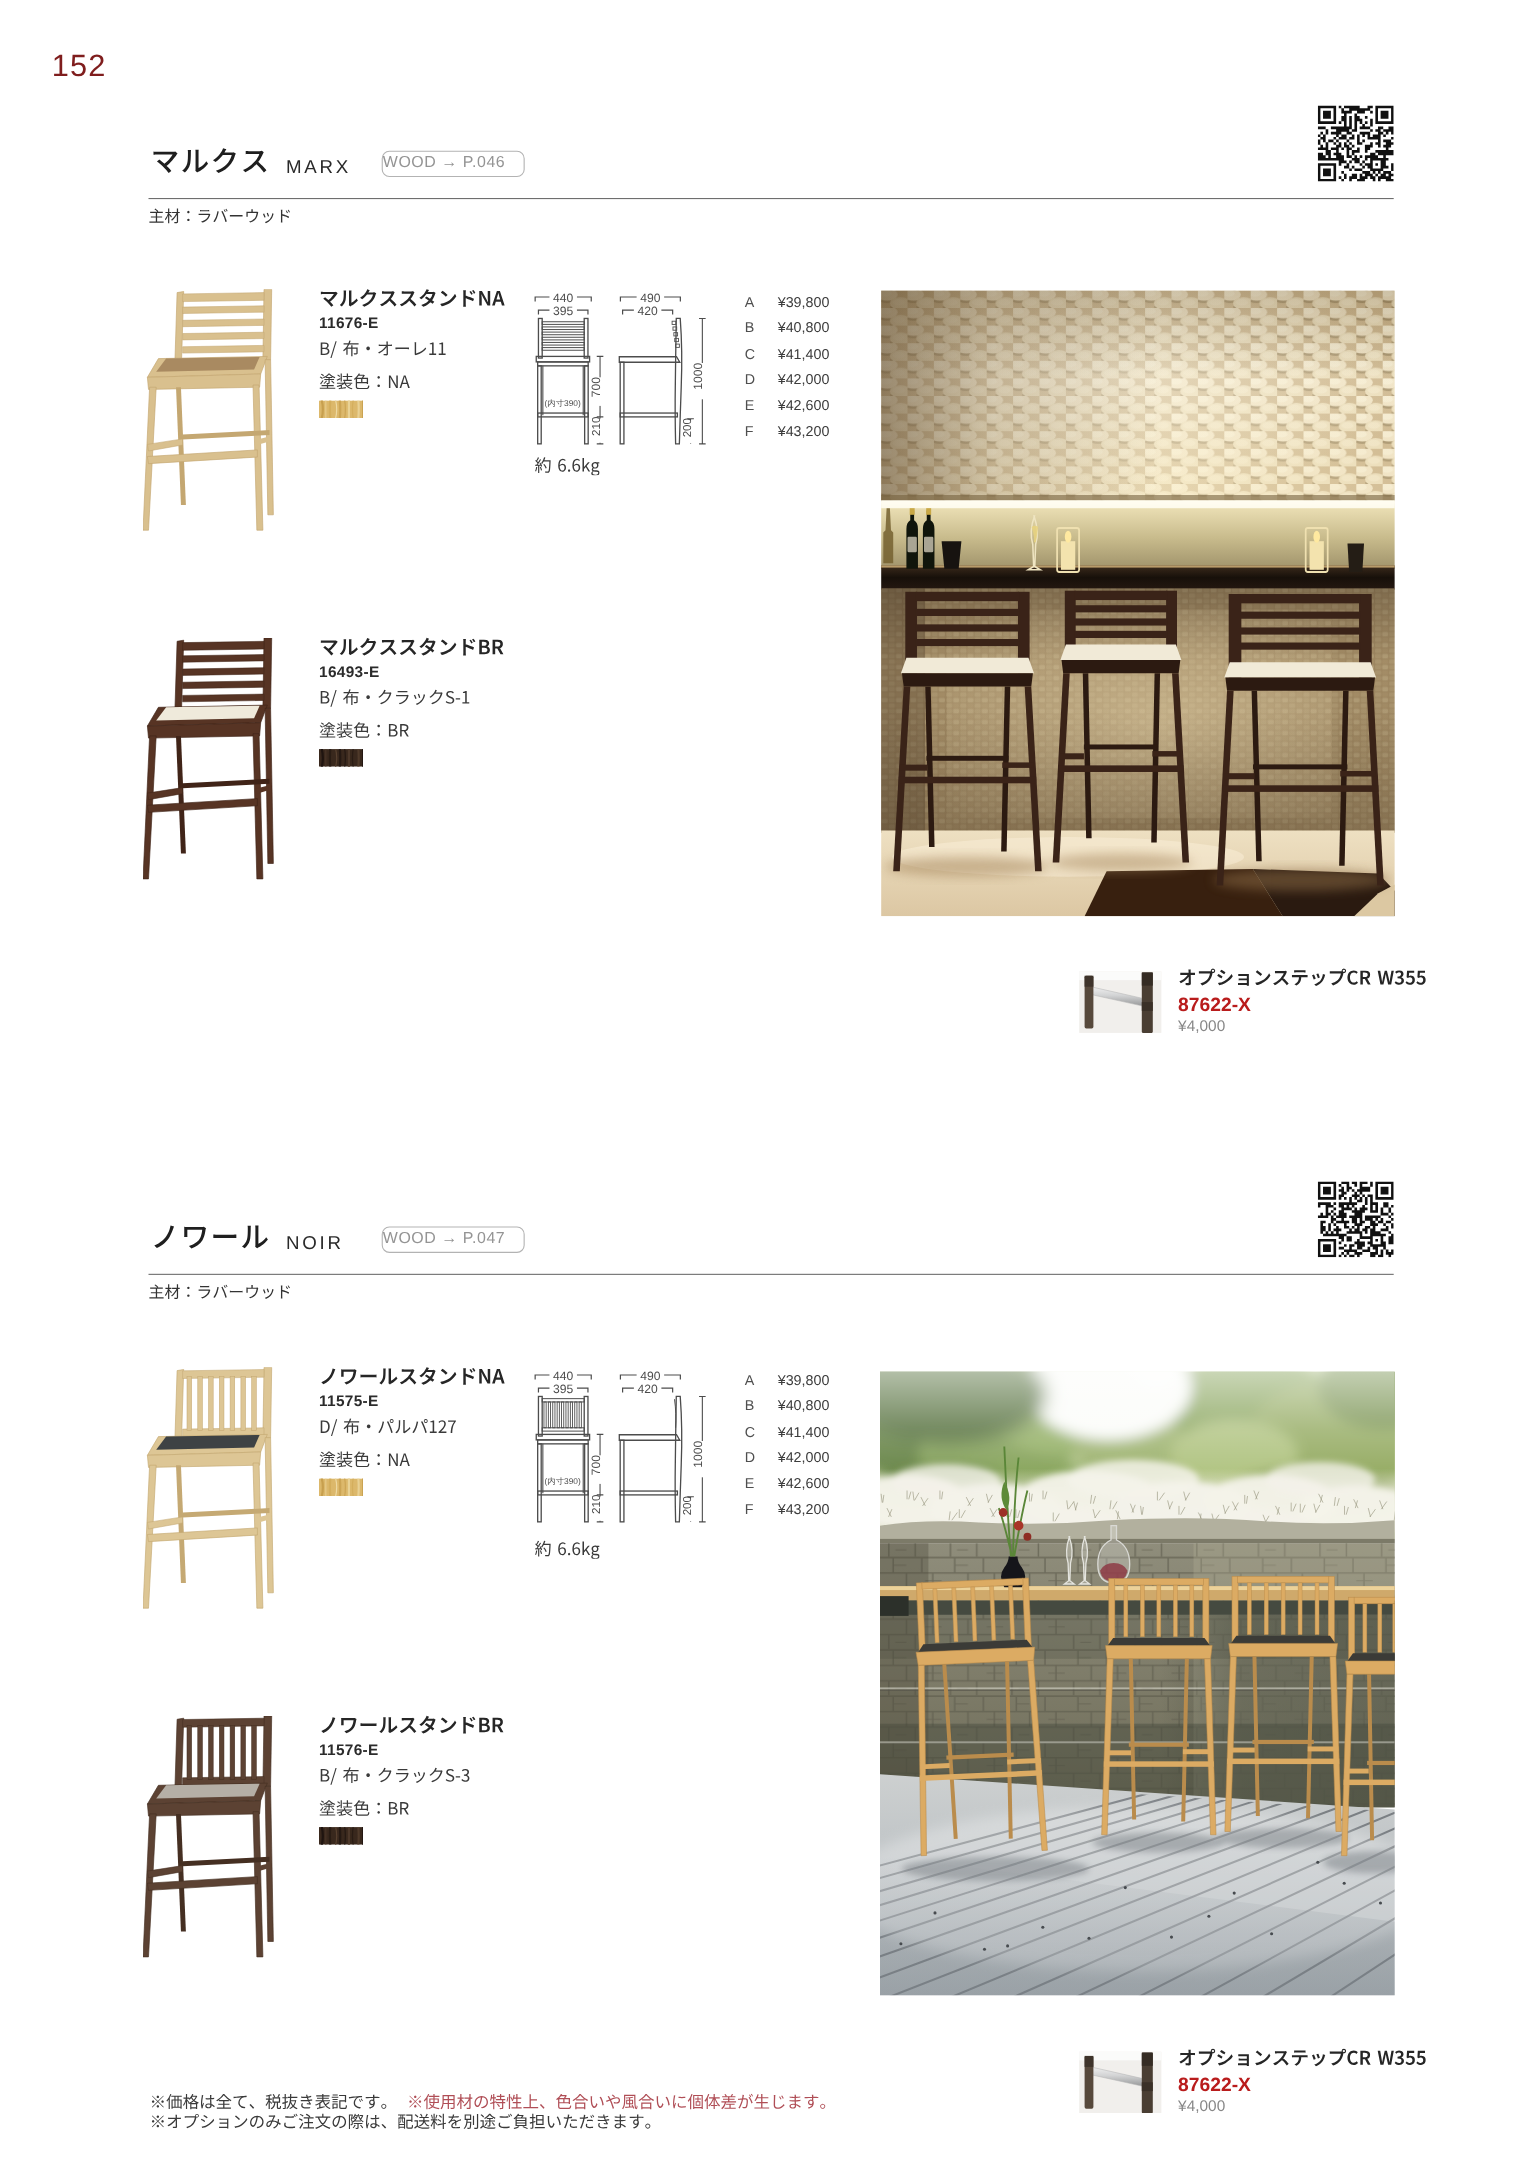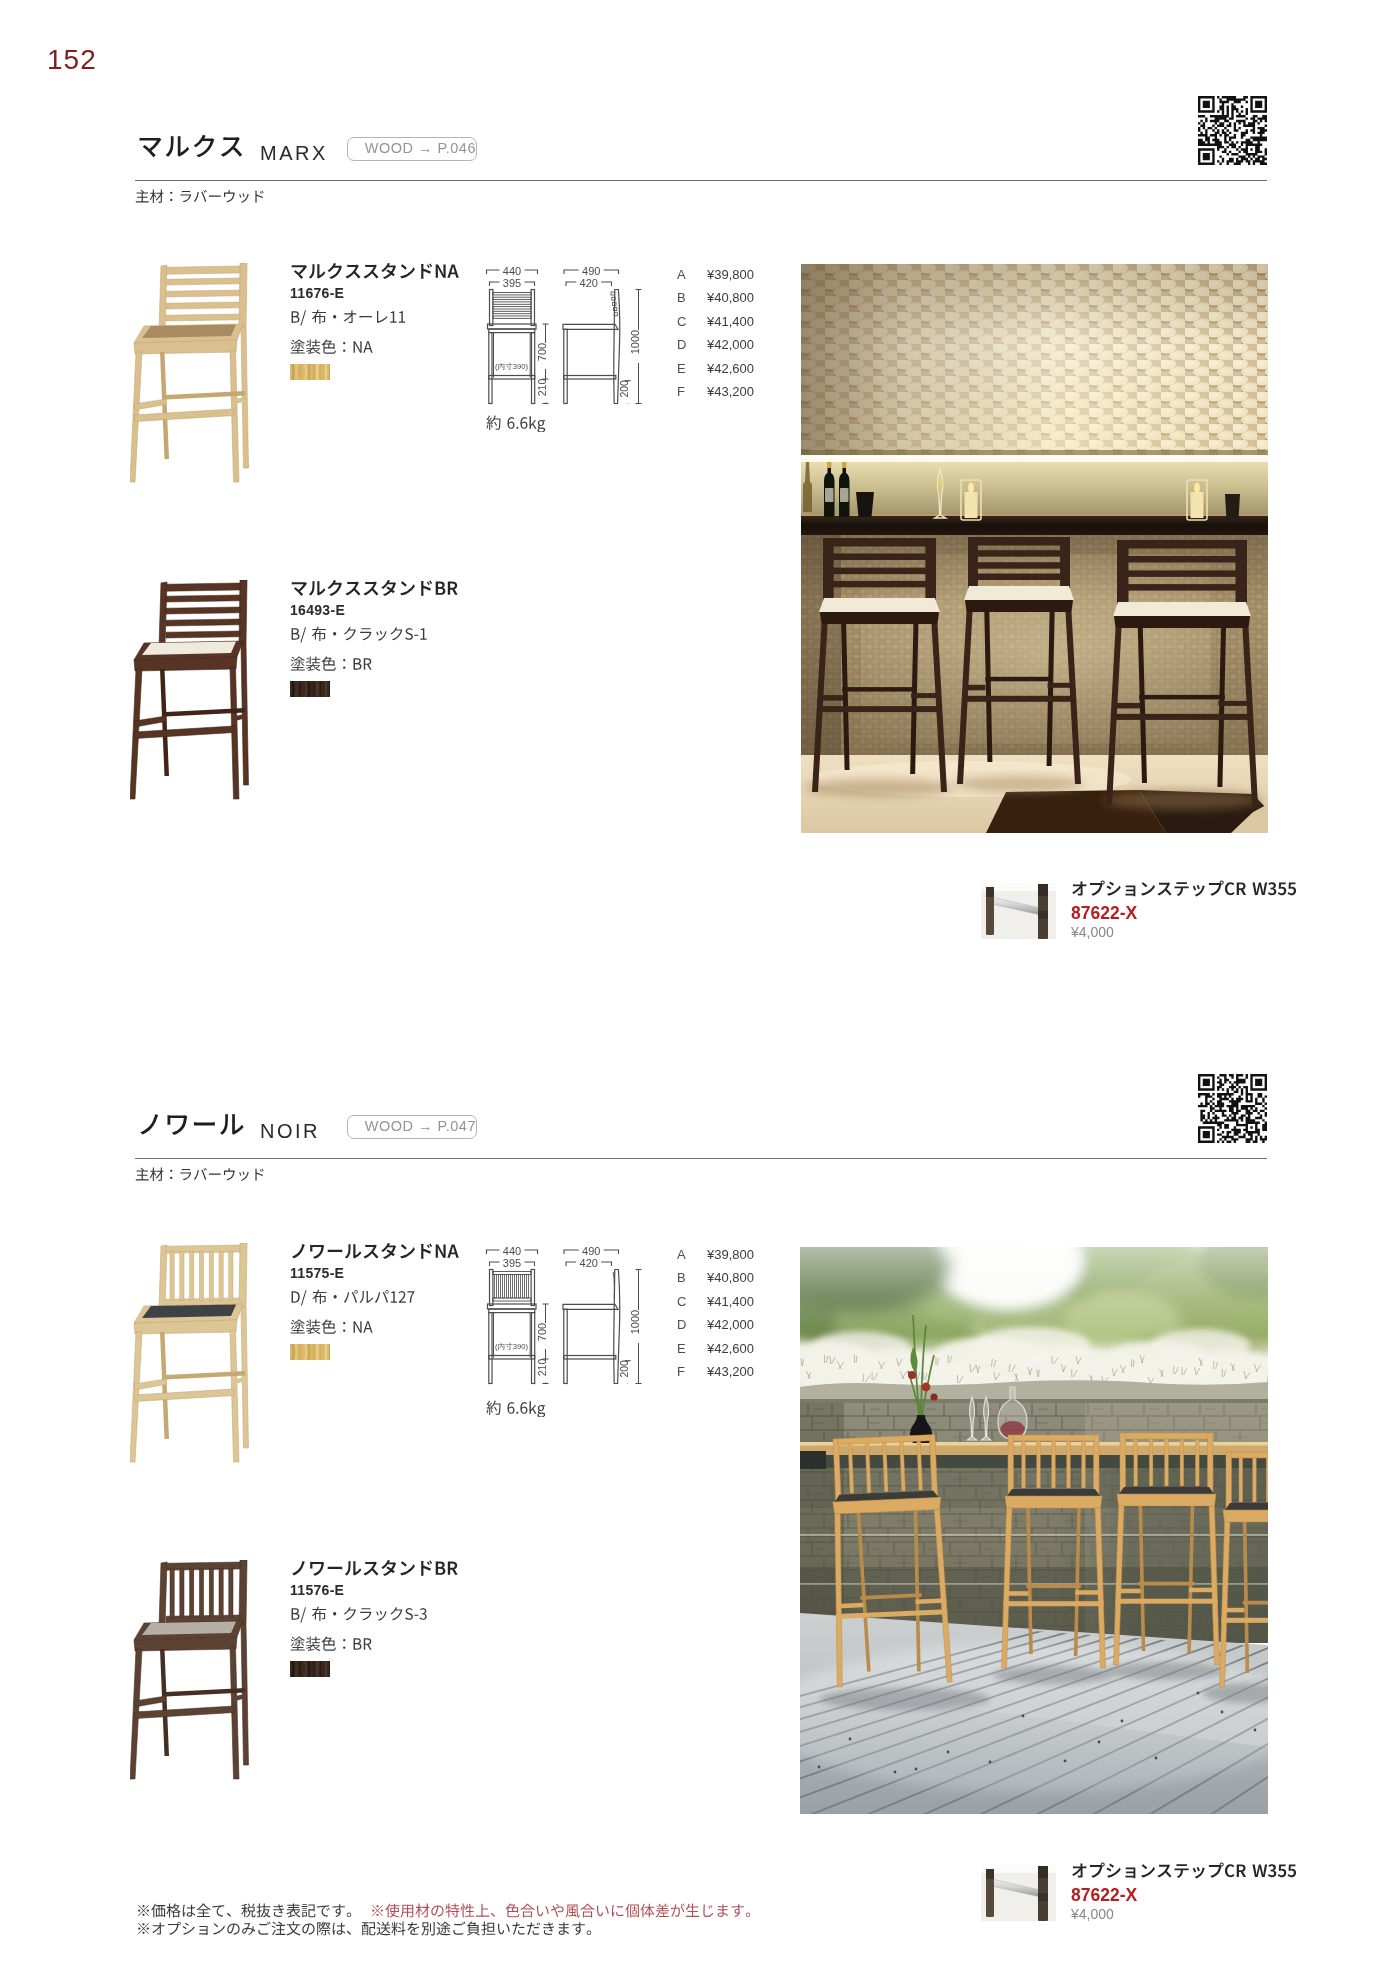--- a/index.html
+++ b/index.html
@@ -1,18 +1,18 @@
 <!DOCTYPE html>
 <html><head><meta charset="utf-8"><style>
 *{margin:0;padding:0;box-sizing:border-box}
 body{width:1400px;height:1981px;background:#fff;position:relative;font-family:"Liberation Sans",sans-serif;overflow:hidden}
 .ab{position:absolute}
 .pagenum{left:47px;top:44px;font-size:28px;color:#7f1d1d;letter-spacing:1px}
-.latin{font-size:20px;color:#2a2a2a;letter-spacing:2.5px}
-.tagbox{width:130px;height:24px;border:1.5px solid #b3b3b3;border-radius:7px;color:#949494;font-size:14.5px;text-align:right;line-height:21px;letter-spacing:.5px}
+.latin{font-size:17px;color:#2a2a2a;letter-spacing:2.5px}
+.tagbox{width:130px;height:24px;border:1.5px solid #b3b3b3;border-radius:7px;color:#949494;font-size:14.5px;text-align:left;line-height:21px;letter-spacing:.5px}
 .rule{width:1132px;height:1px;background:#6e6e6e}
 .code{font-size:14px;font-weight:bold;color:#2b2b2b;letter-spacing:.3px}
 .prices{font-size:13px;color:#3c3c3c}
 .prices div{height:23.4px;line-height:23.4px}
 .pl{display:inline-block;width:30px;color:#4f4f4f}
 .ocode{font-size:17.5px;font-weight:bold;color:#b91c1c}
 .oprice{font-size:14px;color:#878787}
 </style></head><body>
 <svg width="0" height="0" style="position:absolute">
     <defs>

